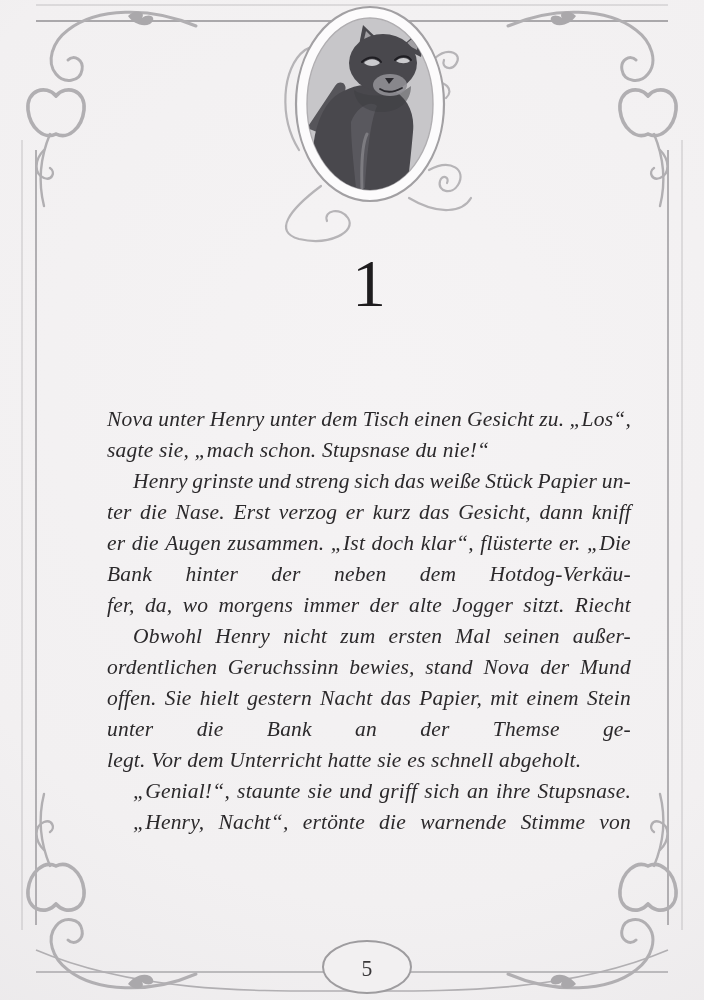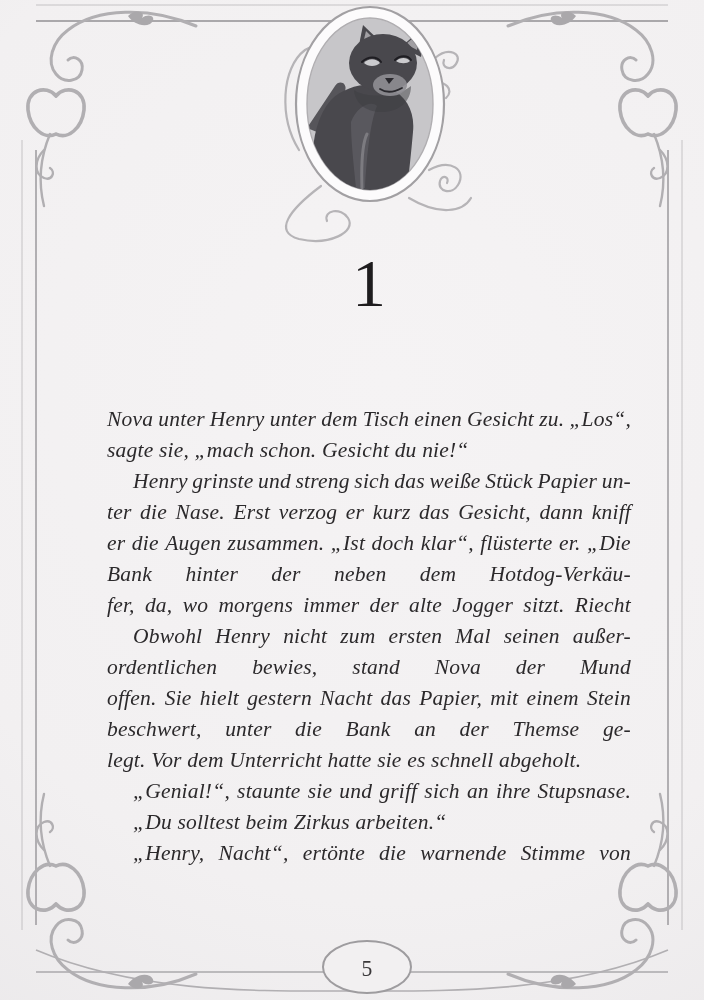--- a/index.html
+++ b/index.html
@@ -112,31 +112,30 @@
       <path d="M136,60 C141,55 149,55 152,60" stroke="#1e1d22" stroke-width="2" fill="none" stroke-linecap="round"></path>
       <path d="M126,78 L135,78 L130,84 Z" fill="#2a292e"></path>
       <path d="M121,89 Q130,95 143,88" stroke="#2a292e" stroke-width="1.8" fill="none" stroke-linecap="round"></path>
     </g>
   </svg>
 
   <div class="chapter-number">1</div>
 
   <div class="body-text">
       <div class="line j"><span>Nova</span><span>unter</span><span>Henry</span><span>unter</span><span>dem</span><span>Tisch</span><span>einen</span><span>Gesicht</span><span>zu.</span><span>„Los“,</span></div>
-      <div class="line">sagte sie, „mach schon. Gesicht du nie!“</div>
+      <div class="line">sagte sie, „mach schon. Stupsnase du nie!“</div>
       <div class="line j ind"><span>Henry</span><span>grinste</span><span>und</span><span>streng</span><span>sich</span><span>das</span><span>weiße</span><span>Stück</span><span>Papier</span><span>un-</span></div>
       <div class="line j"><span>ter</span><span>die</span><span>Nase.</span><span>Erst</span><span>verzog</span><span>er</span><span>kurz</span><span>das</span><span>Gesicht,</span><span>dann</span><span>kniff</span></div>
       <div class="line j"><span>er</span><span>die</span><span>Augen</span><span>zusammen.</span><span>„Ist</span><span>doch</span><span>klar“,</span><span>flüsterte</span><span>er.</span><span>„Die</span></div>
       <div class="line j"><span>Bank</span><span>hinter</span><span>der</span><span>neben</span><span>dem</span><span>Hotdog-Verkäu-</span></div>
       <div class="line j"><span>fer,</span><span>da,</span><span>wo</span><span>morgens</span><span>immer</span><span>der</span><span>alte</span><span>Jogger</span><span>sitzt.</span><span>Riecht</span></div>
       <div class="line j ind"><span>Obwohl</span><span>Henry</span><span>nicht</span><span>zum</span><span>ersten</span><span>Mal</span><span>seinen</span><span>außer-</span></div>
-      <div class="line j"><span>ordentlichen</span><span>bewies,</span><span>stand</span><span>Nova</span><span>der</span><span>Mund</span></div>
+      <div class="line j"><span>ordentlichen</span><span>Geruchssinn</span><span>bewies,</span><span>stand</span><span>Nova</span><span>der</span><span>Mund</span></div>
       <div class="line j"><span>offen.</span><span>Sie</span><span>hielt</span><span>gestern</span><span>Nacht</span><span>das</span><span>Papier,</span><span>mit</span><span>einem</span><span>Stein</span></div>
-      <div class="line j"><span>beschwert,</span><span>unter</span><span>die</span><span>Bank</span><span>an</span><span>der</span><span>Themse</span><span>ge-</span></div>
+      <div class="line j"><span>unter</span><span>die</span><span>Bank</span><span>an</span><span>der</span><span>Themse</span><span>ge-</span></div>
       <div class="line">legt. Vor dem Unterricht hatte sie es schnell abgeholt.</div>
       <div class="line j ind"><span>„Genial!“,</span><span>staunte</span><span>sie</span><span>und</span><span>griff</span><span>sich</span><span>an</span><span>ihre</span><span>Stupsnase.</span></div>
-      <div class="line ind">„Du solltest beim Zirkus arbeiten.“</div>
       <div class="line j ind"><span>„Henry,</span><span>Nacht“,</span><span>ertönte</span><span>die</span><span>warnende</span><span>Stimme</span><span>von</span></div>
     </div>
 
   <div class="page-number">5</div>
 
 </div>
 
 </body></html>

